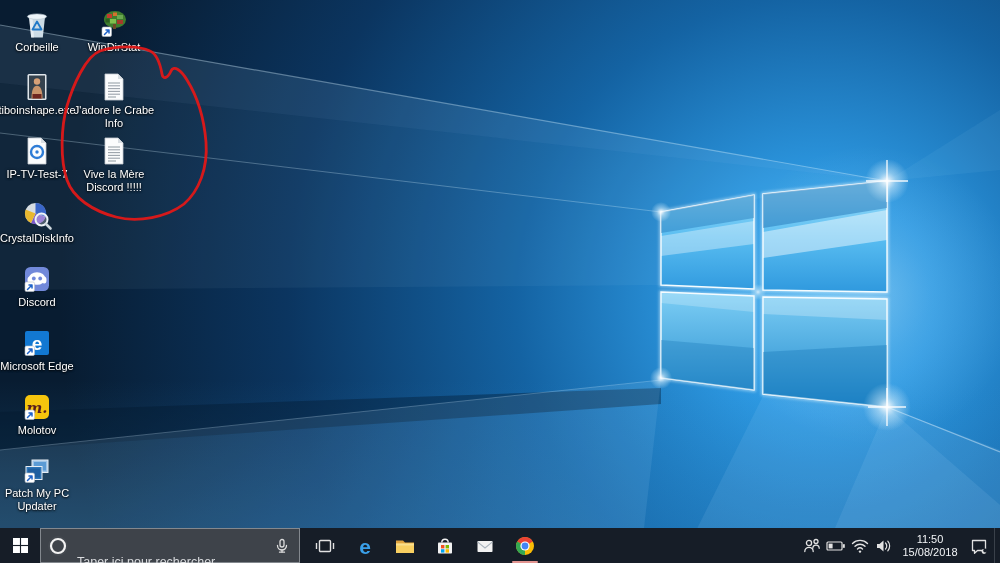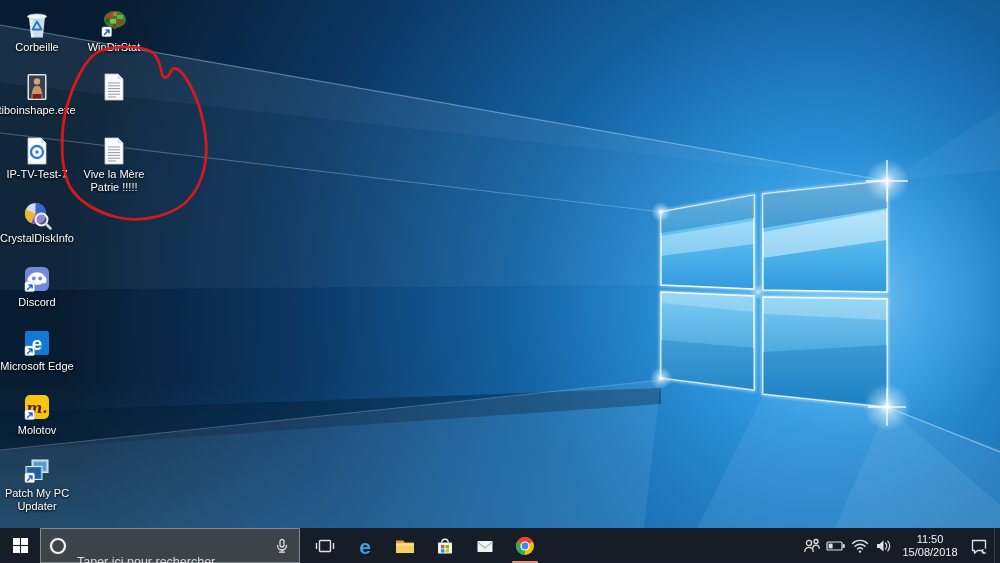--- a/index.html
+++ b/index.html
@@ -174,40 +174,41 @@
     </div>
     <div class="lbl">tiboinshape.exe</div>
   </div>
 
   <div class="dicon" style="left:70px;top:69px">
     <div class="ic">
       <svg width="32" height="32" viewBox="0 0 32 32">
           <use href="#txt-page"></use>
         </svg>
     </div>
+    <div class="lbl">J'adore le Crabe Info</div>
   </div>
 
   <div class="dicon" style="left:-7px;top:133px">
     <div class="ic">
       <svg width="32" height="32" viewBox="0 0 32 32">
         <use href="#blank-page"></use>
         <circle cx="16" cy="17" r="6" fill="none" stroke="#2e7cd6" stroke-width="2.4"></circle>
         <circle cx="16" cy="17" r="1.7" fill="#2e7cd6"></circle>
       </svg>
     </div>
     <div class="lbl">IP-TV-Test-7</div>
   </div>
 
   <div class="dicon" style="left:70px;top:133px">
     <div class="ic">
       <svg width="32" height="32" viewBox="0 0 32 32">
           <use href="#txt-page"></use>
         </svg>
     </div>
-    <div class="lbl">Vive la Mère Patrie !!!!!</div>
+    <div class="lbl">Vive la Mère Discord !!!!!</div>
   </div>
 
   <div class="dicon" style="left:-7px;top:197px">
     <div class="ic">
       <svg width="32" height="32" viewBox="0 0 32 32">
         <circle cx="14.5" cy="14.5" r="10.5" fill="#d7dde2"></circle>
         <path d="M14.5,14.5 L14.5,4 A10.5,10.5 0 0 1 24.6,18 Z" fill="#3a66c8"></path>
         <path d="M14.5,14.5 L24.6,18 A10.5,10.5 0 0 1 10,24 Z" fill="#7a58c8"></path>
         <path d="M14.5,14.5 L10,24 A10.5,10.5 0 0 1 4.6,10.5 Z" fill="#e8b830"></path>
         <circle cx="20.5" cy="20.5" r="6" fill="rgba(255,255,255,0.25)" stroke="#eef3f6" stroke-width="2"></circle>

